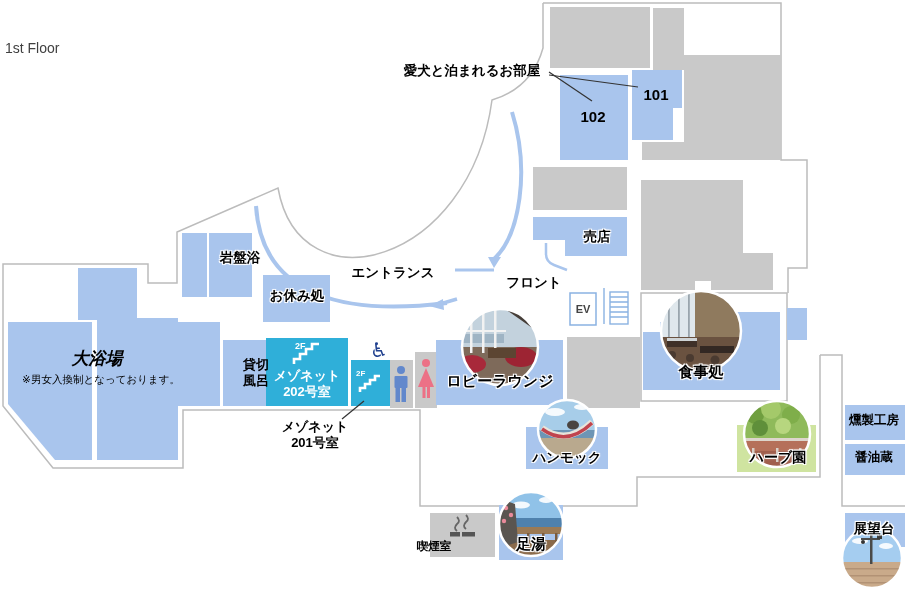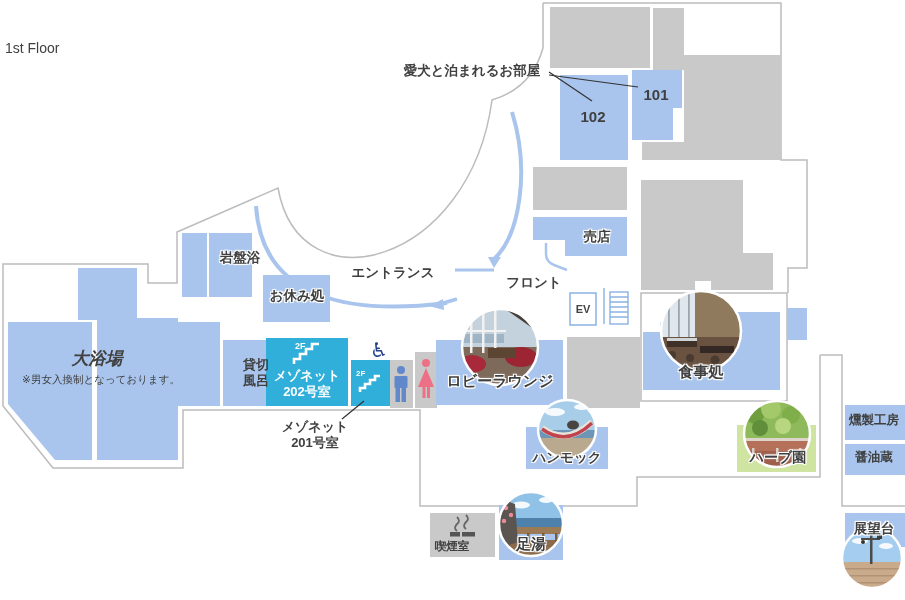--- a/index.html
+++ b/index.html
@@ -1,20 +1,20 @@
 <!DOCTYPE html>
 <html><head>
 <meta charset="utf-8">
 <style>
   html,body{margin:0;padding:0;background:#fff;}
   #stage{position:relative;width:905px;height:600px;background:#fff;overflow:hidden;
          font-family:"Liberation Sans","DejaVu Sans",sans-serif;}
   #stage svg{position:absolute;left:0;top:0;}
   .lbl{position:absolute;transform:translate(-50%,-50%);white-space:nowrap;
-       font-weight:bold;color:#404040;font-size:13.5px;line-height:1.25;text-align:center;}
+       font-weight:bold;color:#000000;font-size:13.5px;line-height:1.25;text-align:center;}
   .halo{text-shadow:-1px -1px 0 #fff,1px -1px 0 #fff,-1px 1px 0 #fff,1px 1px 0 #fff,0 0 3px #fff;}
   .two span{display:block;}
   .white{color:#fff;text-shadow:none;}
   .title{position:absolute;left:4px;top:2px;transform:none;
          font-family:"Liberation Serif","DejaVu Serif",serif;font-size:27px;font-weight:600;color:#1a1a1a;}
   .subtitle{position:absolute;left:5px;top:40px;transform:none;font-size:14px;color:#404040;font-weight:normal;}
 </style>
 </head>
 <body>
 
@@ -260,17 +260,17 @@
   <div class="lbl two" style="left:315px;top:435px;font-size:13px;">
     <span>メゾネット</span>
       <span>201号室</span>
   </div>
   <div class="lbl halo" style="left:500px;top:381px;font-size:15px;">ロビーラウンジ</div>
   <div class="lbl halo" style="left:567px;top:458px;">ハンモック</div>
   <div class="lbl halo" style="left:701px;top:372px;font-size:15px;">食事処</div>
   <div class="lbl halo" style="left:778px;top:458px;font-size:14px;">ハーブ園</div>
   <div class="lbl" style="left:874px;top:421px;font-size:12.5px;">燻製工房</div>
   <div class="lbl" style="left:874px;top:458px;font-size:12.5px;">醤油蔵</div>
-  <div class="lbl" style="left:452px;top:546px;font-size:11.5px;font-family:Liberation Serif, serif;">喫煙室</div>
+  <div class="lbl" style="left:434px;top:546px;font-size:11.5px;font-family:Liberation Serif, serif;">喫煙室</div>
   <div class="lbl halo" style="left:531px;top:544px;font-size:15px;">足湯</div>
   <div class="lbl halo" style="left:874px;top:529px;">展望台</div>
 
 </div>
 
 </body></html>

